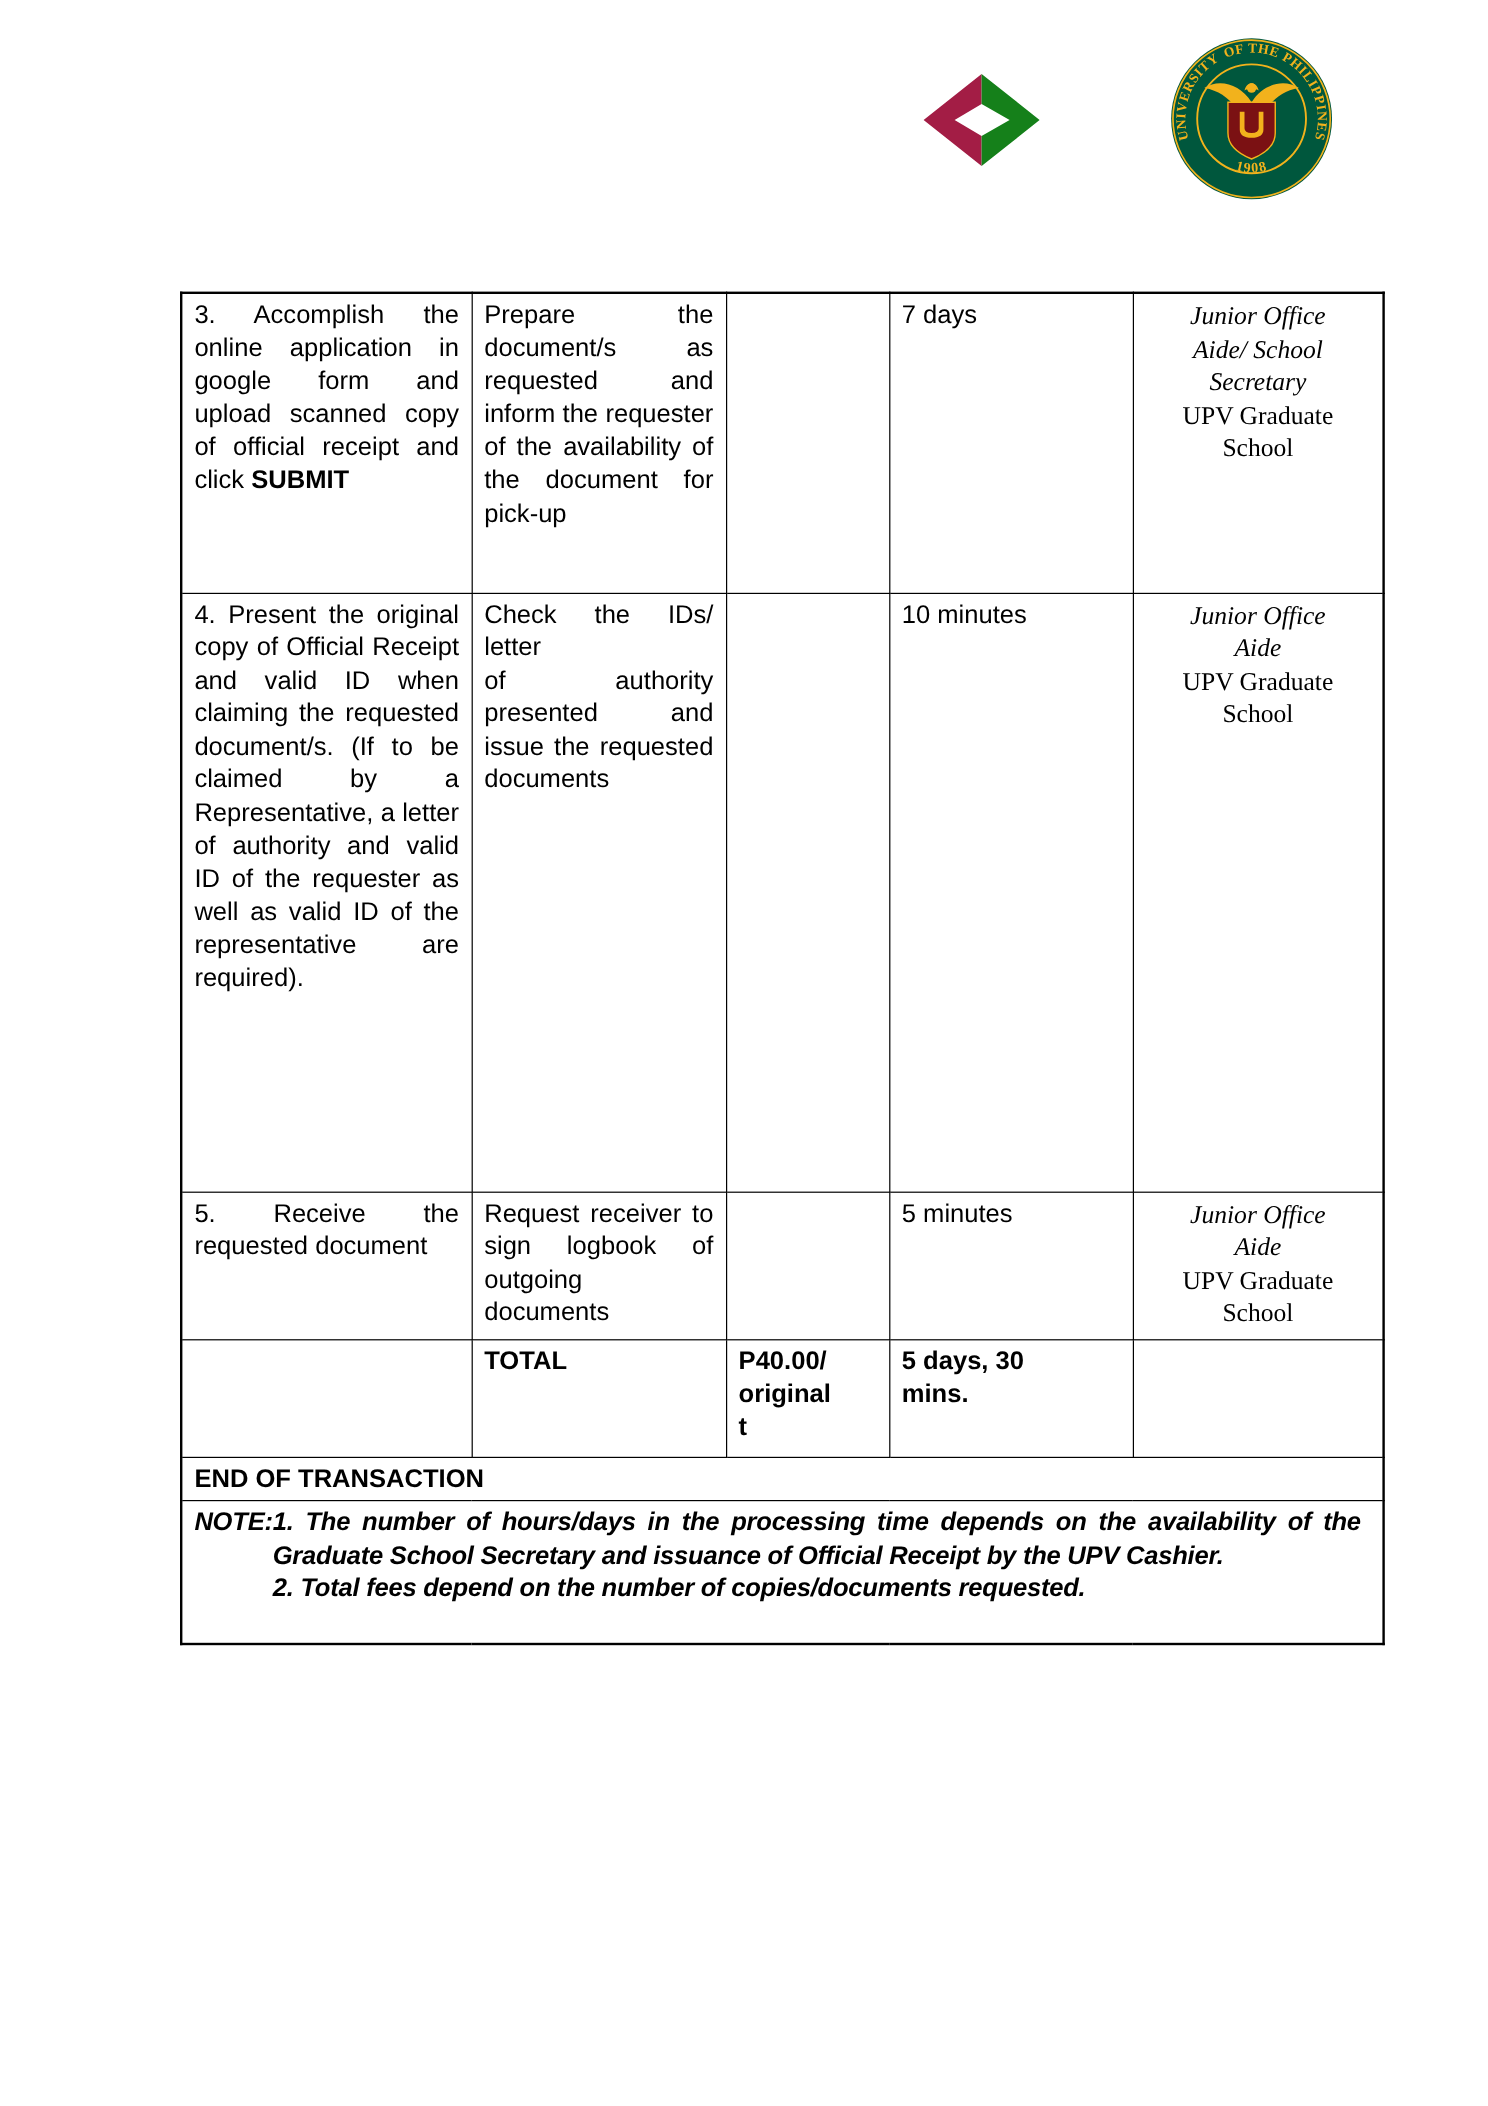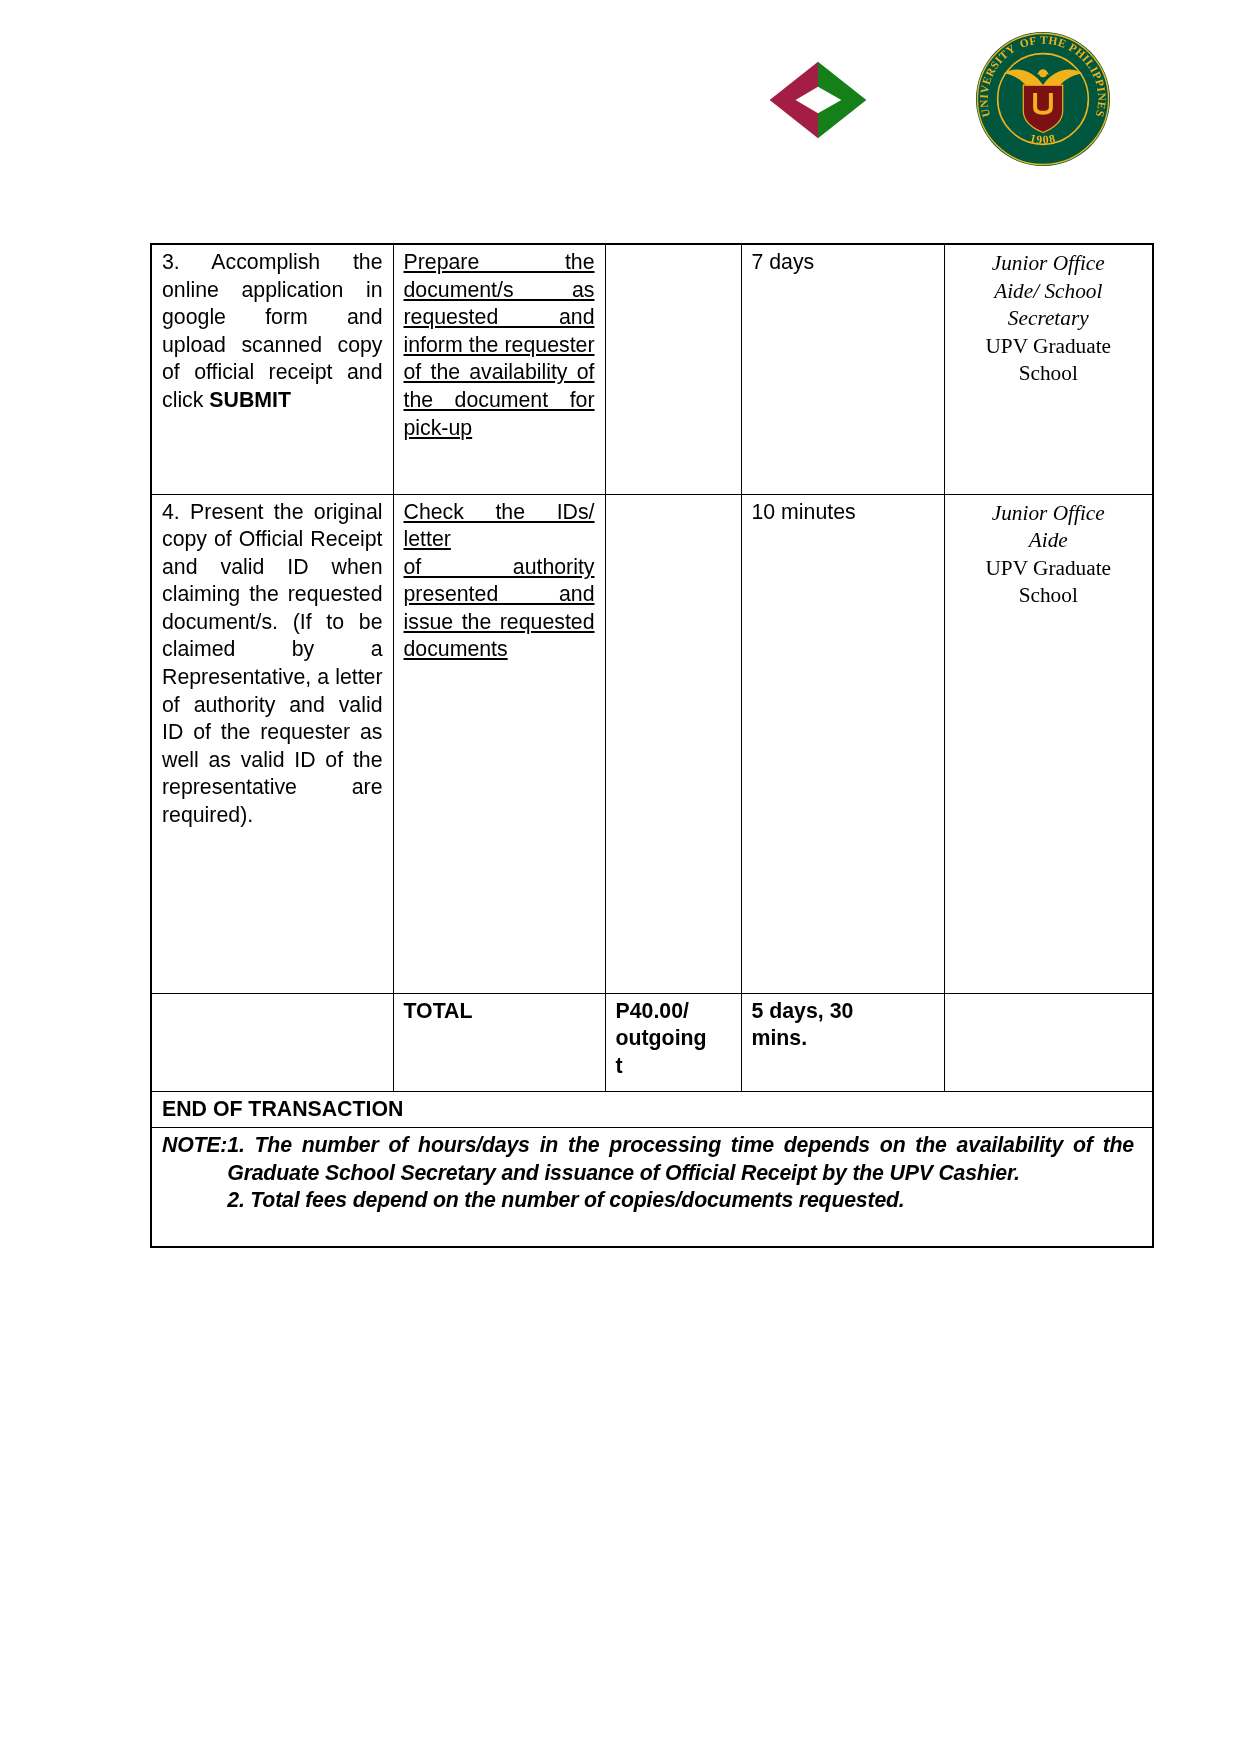--- a/index.html
+++ b/index.html
@@ -21,21 +21,21 @@
     width:1002px;
     border-collapse:collapse;
     table-layout:fixed;
     font-size:21.3px;line-height:27.6px;
   }
   table.svc{border:2.5px solid #000;}
   table.svc td{border:1.5px solid #000;padding:4px 10px;vertical-align:top;overflow:hidden;}
   tr.r1{height:250px;} tr.r2{height:499px;padding-left:41px;} tr.r3{height:123px;}
   tr.r4{height:98px;}  tr.r5{height:30px;}  tr.r6{height:119px;}
   td.step{ text-align:justify;padding:4px 19px 4px 17px;}
-  td.action{text-align:justify;padding:4px 12px;text-decoration:underline;}
+  td.action{text-align:justify;padding:4px 12px;}
   td.fee{font-weight:bold;vertical-align:middle;white-space:pre-line;padding:4px 6px 4px 10px;}
   td.time{vertical-align:middle;padding-left:20px;}
   td.time.b{font-weight:bold;white-space:pre-line;}
   td.person{text-align:center;vertical-align:middle;padding:4px 6px;}
   .person-box{width:156px;margin:1px auto;font-family:Liberation Serif, serif;}
   .it{font-style:italic;}
   td.vt{vertical-align:top;}
   td.vm{vertical-align:middle;}
   td.pt16{padding-top:16px;}
   td.total-label{font-weight:bold;vertical-align:middle;padding-left:12px;}
@@ -124,26 +124,38 @@
       <td class="fee"></td>
       <td class="time">10 minutes</td>
       <td class="person">
         <div class="person-box">
           <div class="it">Junior Office Aide</div>
           <div>UPV Graduate School</div>
         </div>
       </td>
     </tr>
 
+    <tr class="r3">
+      <td class="step vm">5. Receive the requested document</td>
+      <td class="action">Request receiver to sign logbook of outgoing documents</td>
+      <td class="fee"></td>
+      <td class="time">5 minutes</td>
+      <td class="person">
+        <div class="person-box">
+          <div class="it">Junior Office Aide</div>
+          <div>UPV Graduate School</div>
+        </div>
+      </td>
+    </tr>
 
     <tr class="r4">
       <td></td>
       <td class="total-label">TOTAL</td>
       <td class="fee">P40.00/
-outgoing
+original
 t</td>
       <td class="time b">5 days, 30
 mins.</td>
       <td></td>
     </tr>
 
     <tr class="r5">
       <td class="end-cell" colspan="5">END OF TRANSACTION</td>
     </tr>
 

